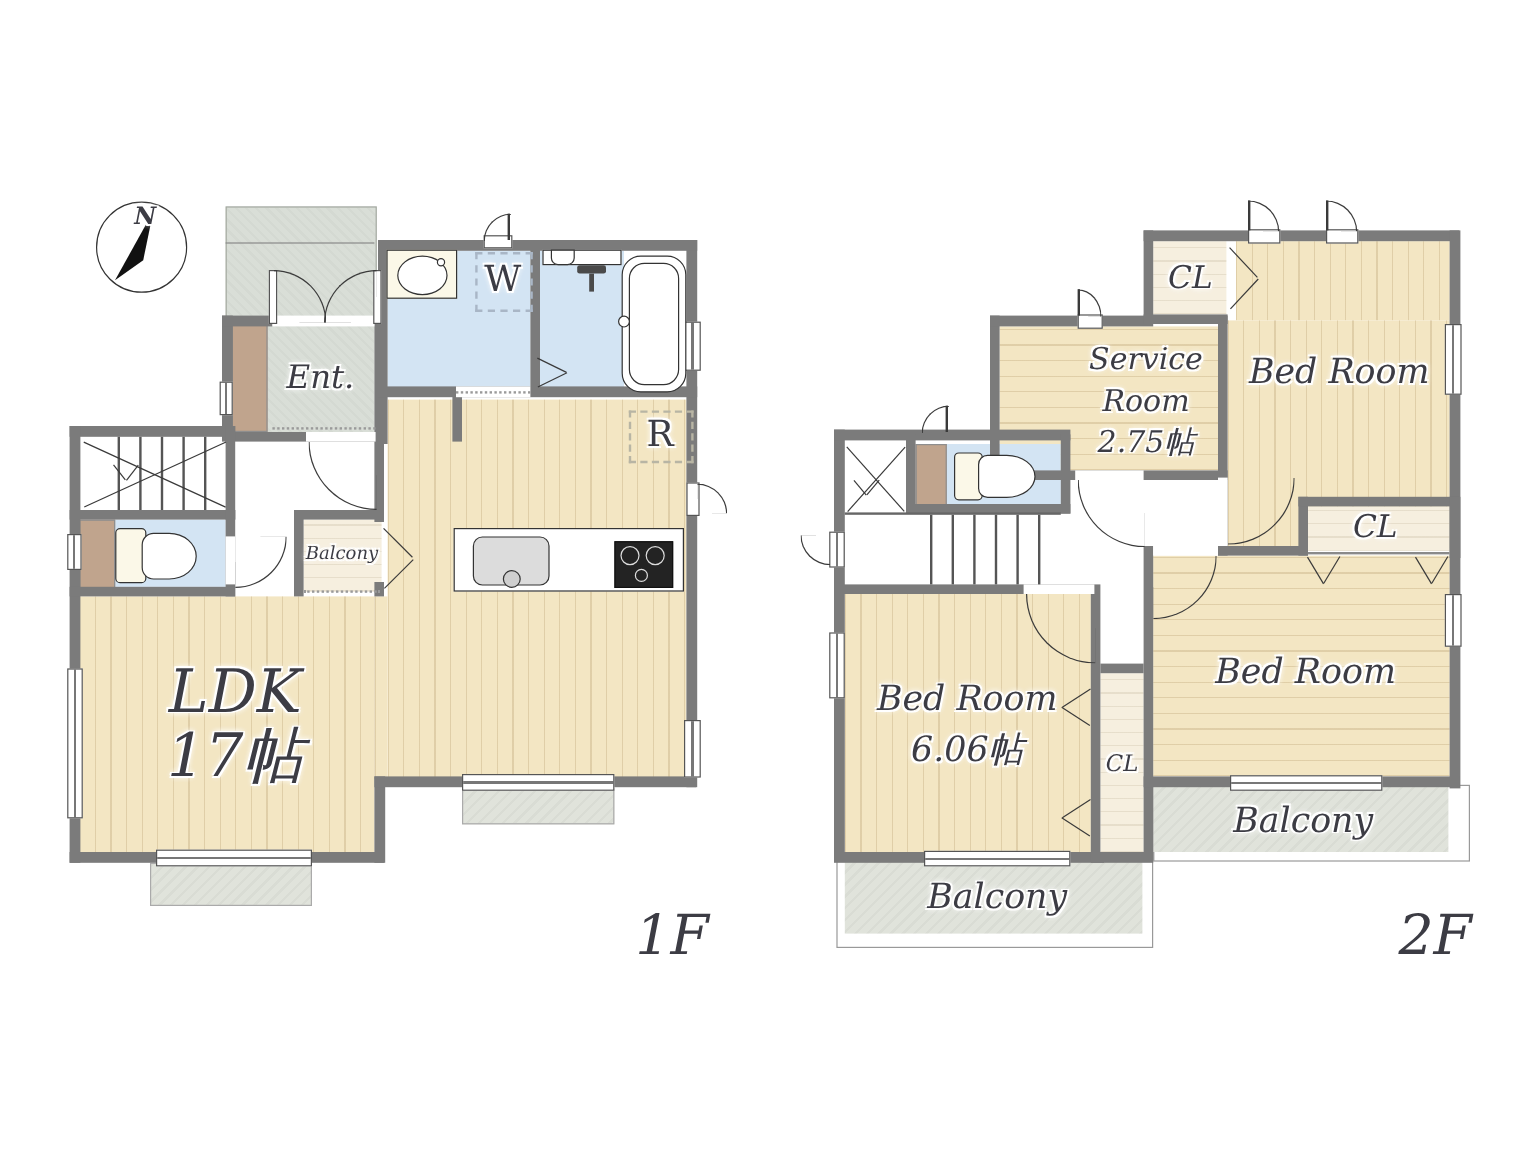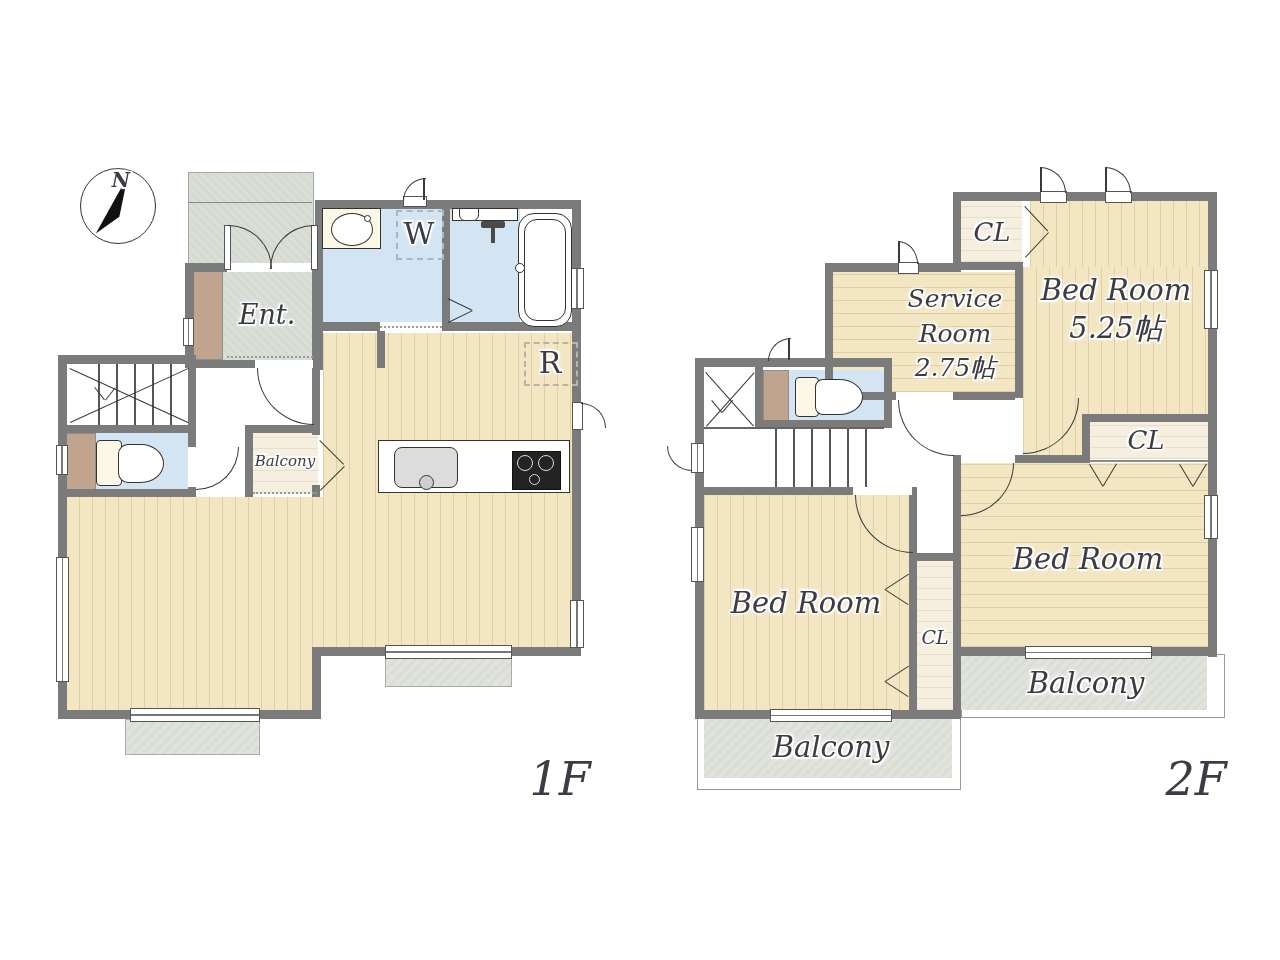--- a/index.html
+++ b/index.html
@@ -164,20 +164,24 @@
   <div class="abs" style="left:512px;top:451px;width:47px;height:37px;background:#232323;border:1px solid #111;"></div>
   <div class="abs" style="left:517px;top:455px;width:14px;height:14px;border:1.5px solid #ddd;border-radius:50%;"></div>
   <div class="abs" style="left:538px;top:455px;width:14px;height:14px;border:1.5px solid #ddd;border-radius:50%;"></div>
   <div class="abs" style="left:529px;top:474px;width:9px;height:9px;border:1.5px solid #ddd;border-radius:50%;"></div>
 
   <div class="dash" style="left:524px;top:342px;width:50px;height:40px;border-color:#b8b5a4;"></div>
   <div class="lbl upright" style="left:550px;top:362px;font-size:30px;">R</div>
 
   <div class="lbl" style="left:267px;top:315px;font-size:27px;">Ent.</div>
   <div class="lbl" style="left:285px;top:461px;font-size:15px;">Balcony</div>
+  <div class="lbl" style="left:196px;top:603px;font-size:50px;line-height:1.08;">
+    <div>LDK</div>
+    <div>17帖</div>
+  </div>
   <div class="lbl" style="left:560px;top:779px;font-size:46px;">1F</div>
 
   <div class="wood-h" style="left:833px;top:272px;width:182px;height:120px;"></div>
   <div class="wood-v" style="left:1030px;top:201px;width:178px;height:66px;"></div>
   <div class="wood-v" style="left:1023px;top:267px;width:185px;height:190px;"></div>
   <div class="pale-h" style="left:961px;top:201px;width:61px;height:61px;"></div>
   <div class="pale-h" style="left:1090px;top:422px;width:118px;height:37px;"></div>
   <div class="wood-h" style="left:961px;top:463px;width:247px;height:184px;"></div>
   <div class="wood-v" style="left:704px;top:495px;width:205px;height:215px;"></div>
   <div class="pale-h" style="left:917px;top:561px;width:36px;height:149px;"></div>
@@ -273,27 +277,27 @@
   <div class="fx" style="left:795px;top:377px;width:22px;height:38px;border-radius:4px;background:#fbf8e8;"></div>
   <div class="fx" style="left:815px;top:379px;width:46px;height:34px;border-radius:8px 50% 50% 8px / 8px 50% 50% 8px;"></div>
 
   <div class="lbl" style="left:955px;top:334px;font-size:25px;line-height:1.38;">
     <div>Service</div>
     <div>Room</div>
     <div>2.75帖</div>
   </div>
   <div class="lbl" style="left:1116px;top:310px;font-size:29px;line-height:1.3;">
     <div>Bed Room</div>
-    <div>5.25帖</div>
   </div>
   <div class="lbl" style="left:1088px;top:560px;font-size:29px;line-height:1.3;">
     <div>Bed Room</div>
   </div>
   <div class="lbl" style="left:806px;top:603px;font-size:29px;line-height:1.45;">
     <div>Bed Room</div>
+    <div>6.06帖</div>
   </div>
   <div class="lbl" style="left:992px;top:232px;font-size:26px;">CL</div>
   <div class="lbl" style="left:1146px;top:440px;font-size:26px;">CL</div>
   <div class="lbl" style="left:935px;top:637px;font-size:19px;">CL</div>
   <div class="lbl" style="left:831px;top:748px;font-size:29px;">Balcony</div>
   <div class="lbl" style="left:1086px;top:684px;font-size:29px;">Balcony</div>
   <div class="lbl" style="left:1196px;top:779px;font-size:46px;">2F</div>
 
 </div>
 

